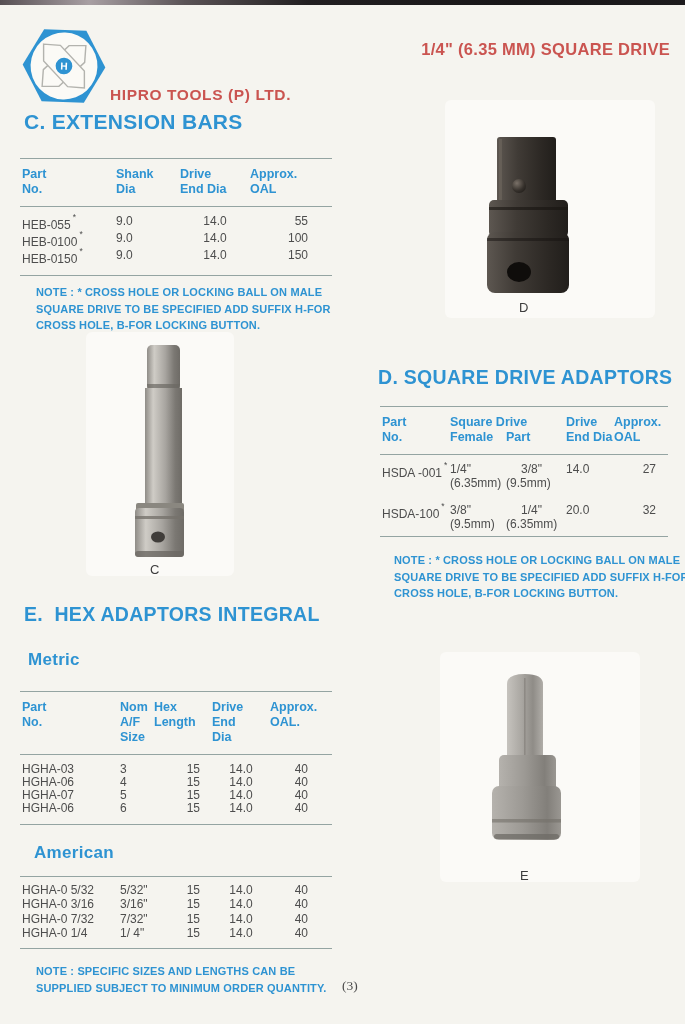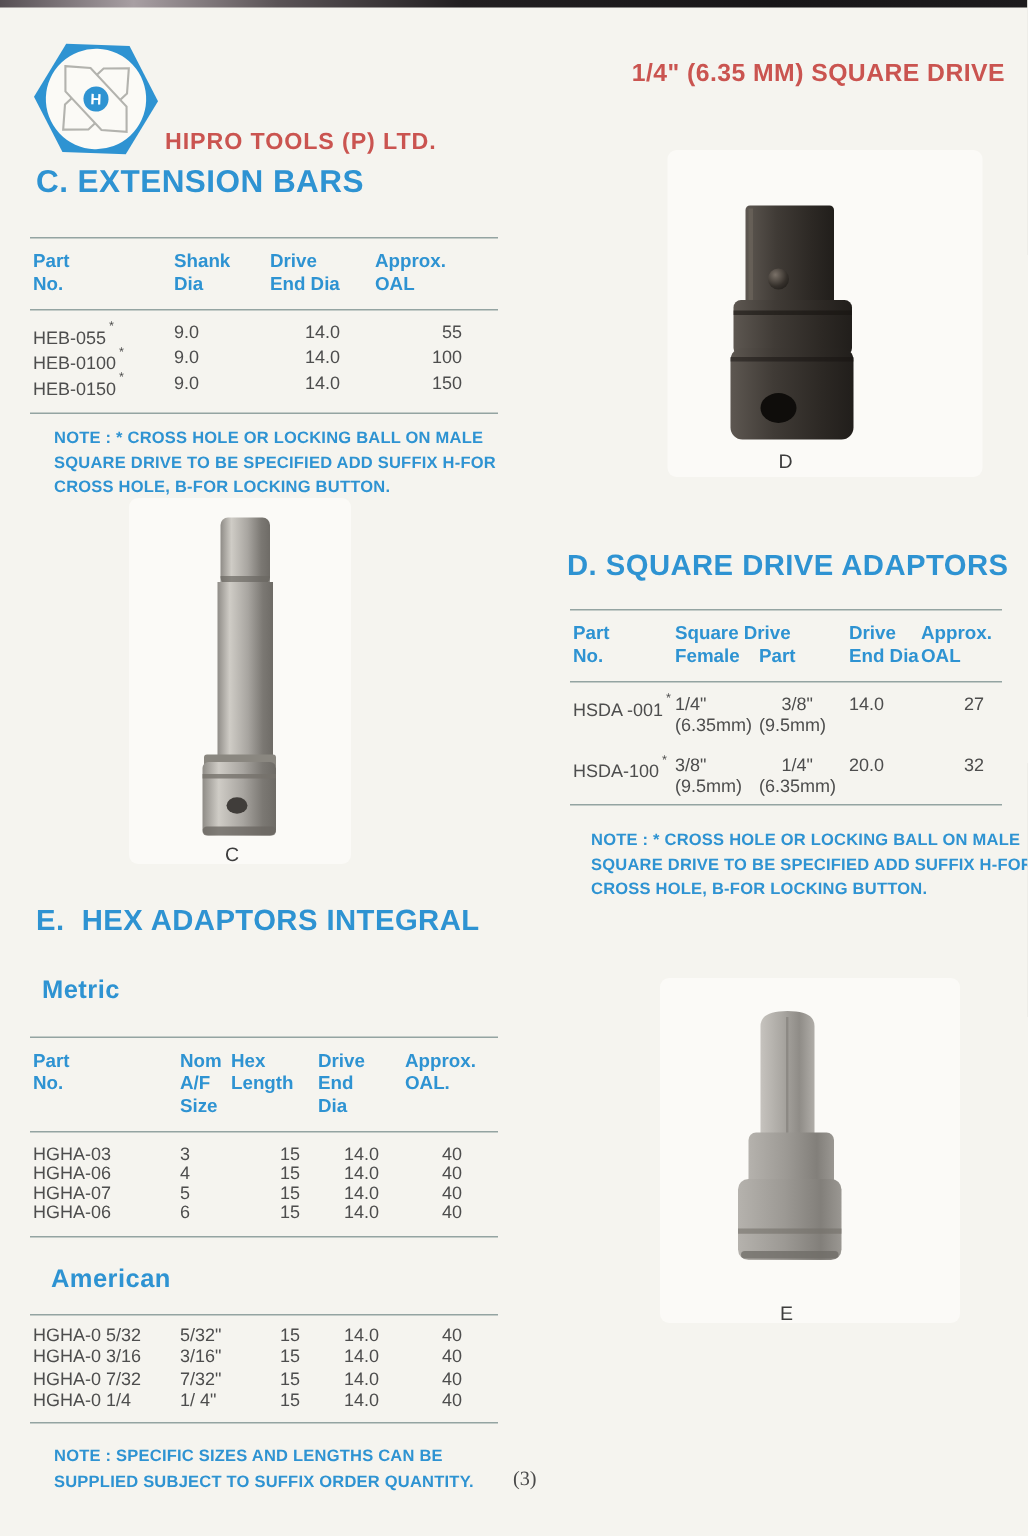--- a/index.html
+++ b/index.html
@@ -349,21 +349,21 @@
       <tr>
         <td class="pl2">HGHA-0 1/4</td>
         <td class="pl8">1/ 4"</td>
         <td class="ar pr12">15</td>
         <td class="ac">14.0</td>
         <td class="ar pr24">40</td>
       </tr>
     </tbody>
   </table>
 
-  <div class="abs note" style="left:20px;top:963px;width:300px;">NOTE : SPECIFIC SIZES AND LENGTHS CAN BE SUPPLIED SUBJECT TO SUFFIX ORDER QUANTITY.</div>
+  <div class="abs note" style="left:20px;top:963px;width:300px;">NOTE : SPECIFIC SIZES AND LENGTHS CAN BE SUPPLIED SUBJECT TO MINIMUM ORDER QUANTITY.</div>
 
   <div class="abs photo-bg" style="left:440px;top:652px;width:200px;height:230px;"></div>
   <svg class="abs" style="left:478px;top:666px;" width="95" height="185" viewBox="0 0 95 185">
     <defs>
       <linearGradient id="mE" x1="0" y1="0" x2="1" y2="0">
         <stop offset="0" stop-color="#c6c3be"></stop>
           <stop offset="0.4" stop-color="#aaa7a2"></stop>
         <stop offset="0.72" stop-color="#8f8c87"></stop>
           <stop offset="1" stop-color="#b0ada8"></stop>
       </linearGradient>

